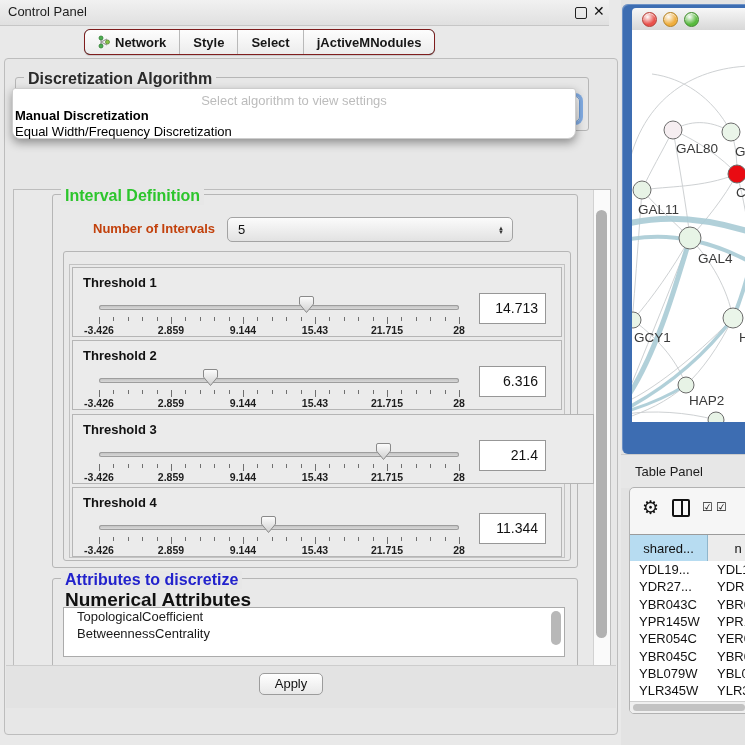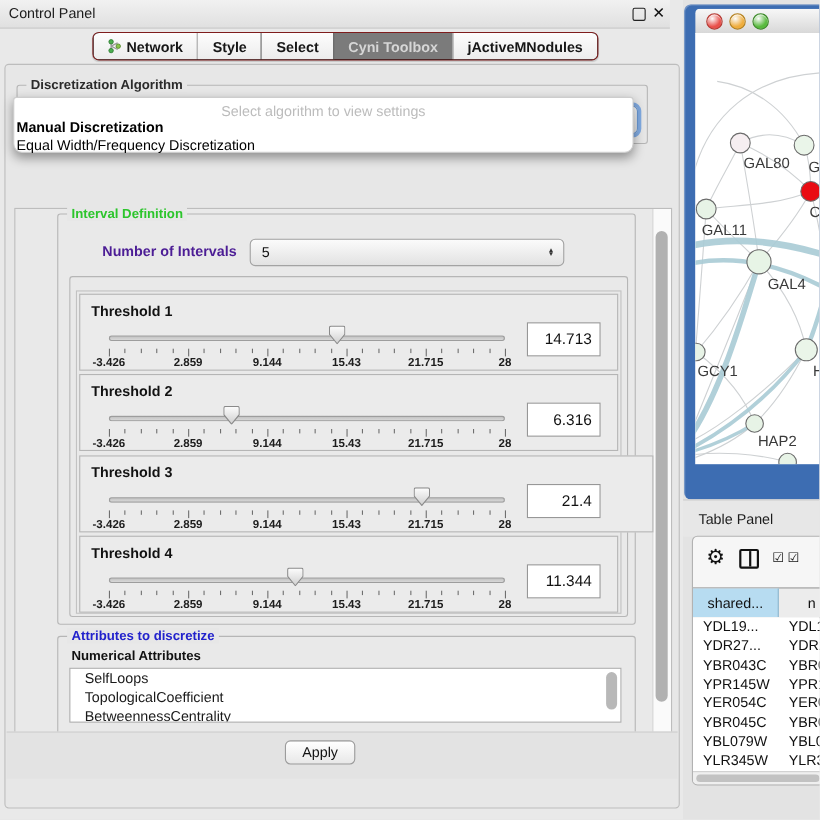--- a/index.html
+++ b/index.html
@@ -18,21 +18,21 @@
           overflow:hidden;background:#000000;box-shadow:0 1px 1px rgba(0,0,0,.15);}
   .tab{display:flex;align-items:center;gap:5px;padding:0 13px;font-size:13px;font-weight:bold;
        color:#161616;background:linear-gradient(#fdfdfd,#ececec);border-left:1px solid #b9b9b9;cursor:default;}
   .tab:first-child{border-left:none;}
   .tab.selected{background:#7b7b7b;color:#d6d6d6;border-left-color:#6e6e6e;}
   
   .content{left:4px;top:58px;width:612px;height:675px;background:#e7e7e7;
            border:1px solid #bdbdbd;border-radius:4px;}
   .group{border:1px solid #b6b6b6;border-radius:3px;}
   .group-title{position:absolute;top:-8px;left:8px;background:#e7e7e7;padding:0 4px;
-               font-size:12px;font-weight:bold;color:#2b2b2b;white-space:nowrap;}
+               font-size:16px;font-weight:bold;color:#2b2b2b;white-space:nowrap;}
   .group-title.green{color:#2cc52c;}
   .group-title.blue{color:#2222cc;}
   .combo{background:linear-gradient(#fbfbfb,#e2e2e2);border:1px solid #a3a3a3;border-radius:5px;
          font-size:13px;color:#111;display:flex;align-items:center;padding-left:10px;box-sizing:border-box;}
   .combo .stepper{position:absolute;right:8px;top:50%;transform:translateY(-50%);
                   display:flex;flex-direction:column;align-items:center;line-height:4px;}
   .combo .stepper span{font-size:6px;color:#333;}
   .combo.focus-ring{box-shadow:0 0 0 3px rgba(110,160,225,.85);border-color:#6b9bd8;}
   
   .popup{left:12px;top:88px;width:562px;height:49px;background:#fff;border:1px solid #cdcdcd;
@@ -105,23 +105,20 @@
           <circle cx="9.5" cy="7" r="2" fill="#8bc34a" stroke="#558b2f" stroke-width="0.8"></circle>
         </svg>
         <span>Network</span>
       </div>
       <div class="tab">
         <span>Style</span>
       </div>
       <div class="tab">
         <span>Select</span>
       </div>
-      <div class="tab selected">
-        <span>Cyni Toolbox</span>
-      </div>
       <div class="tab">
         <span>jActiveMNodules</span>
       </div>
     </div>
 
   <div class="abs content">
 
     <div class="abs group" style="left:10px;top:18px;width:572px;height:52px;">
       <span class="group-title">Discretization Algorithm</span>
       <div class="abs combo focus-ring" style="left:10px;top:18px;width:554px;height:26px;">
@@ -133,21 +130,21 @@
     </div>
 
 
     <div class="abs scrollpanel">
       <div class="vscroll">
         <div class="thumb" style="top:20px;height:428px;"></div>
       </div>
 
       <div class="abs group" style="left:38px;top:4px;width:524px;height:372px;">
         <span class="group-title green">Interval Definition</span>
-        <span class="abs" style="left:40px;top:26px;font-size:13px;font-weight:bold;color:#4c1d95;">Number of Intervals</span>
+        <span class="abs" style="left:40px;top:26px;font-size:13px;font-weight:bold;color:#c2410c;">Number of Intervals</span>
         <div class="abs combo" style="left:174px;top:22px;width:286px;height:25px;">
           <span>5</span>
           <span class="stepper">
               <span>▲</span>
               <span>▼</span>
             </span>
         </div>
 
         <div class="abs group" style="left:10px;top:56px;width:506px;height:308px;">
           <div class="abs" style="left:5px;top:12px;width:494px;height:292px;border:1px solid #c2c2c2;"></div>
@@ -343,24 +340,23 @@
                   <path d="M2 .5 H13 Q14.5 .5 14.5 2 V8 L7.5 16.5 L.5 8 V2 Q.5 .5 2 .5 Z" fill="url(#tg3)" stroke="#8a8a8a" stroke-width="1"></path>
                 </svg>
                 <div class="valuebox">11.344</div>
               </div>
             </div>
         </div>
       </div>
 
       <div class="abs group" style="left:38px;top:388px;width:524px;height:120px;">
         <span class="group-title blue">Attributes to discretize</span>
-        <span class="abs" style="left:12px;top:10px;font-size:12px;font-weight:bold;color:#111;">Numerical Attributes</span>
+        <span class="abs" style="left:12px;top:10px;font-size:19px;font-weight:bold;color:#111;">Numerical Attributes</span>
         <div class="attr-list" style="left:10px;top:28px;width:500px;height:48px;" id="attr-list">
           <div class="abs" style="right:3px;top:3px;width:10px;height:34px;border-radius:5px;background:#b8b8b8;"></div>
-        <div class="attr-item">SelfLoops</div>
             <div class="attr-item">TopologicalCoefficient</div>
             <div class="attr-item">BetweennessCentrality</div>
           </div>
       </div>
     </div>
 
     <div class="abs applybar">
       <div class="abs mac-btn" style="left:253px;top:7px;width:62px;height:20px;line-height:20px;">Apply</div>
     </div>
 

